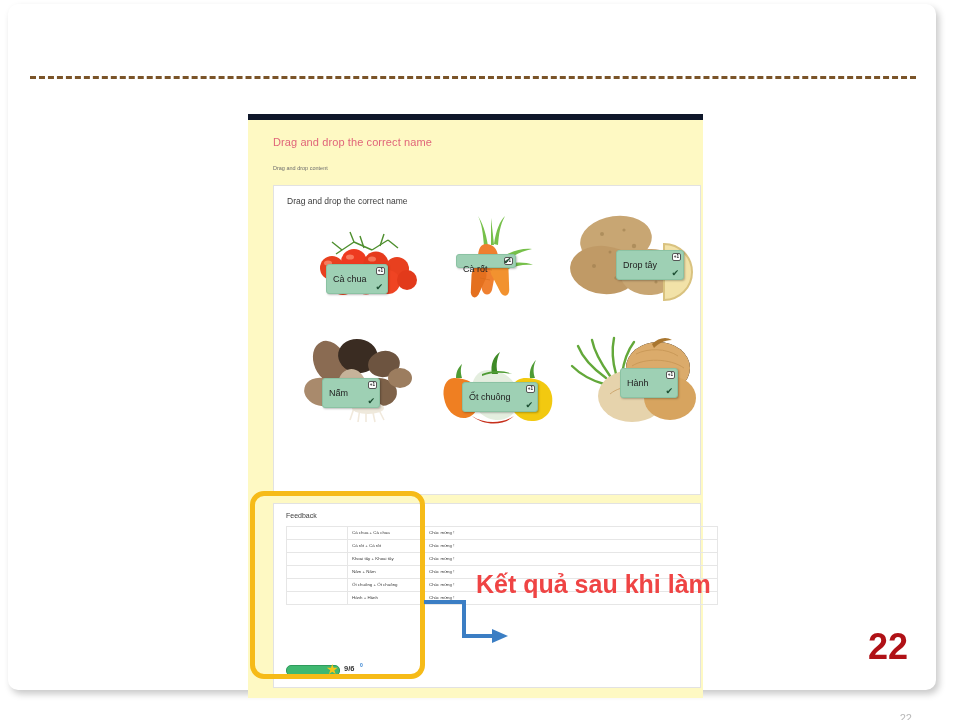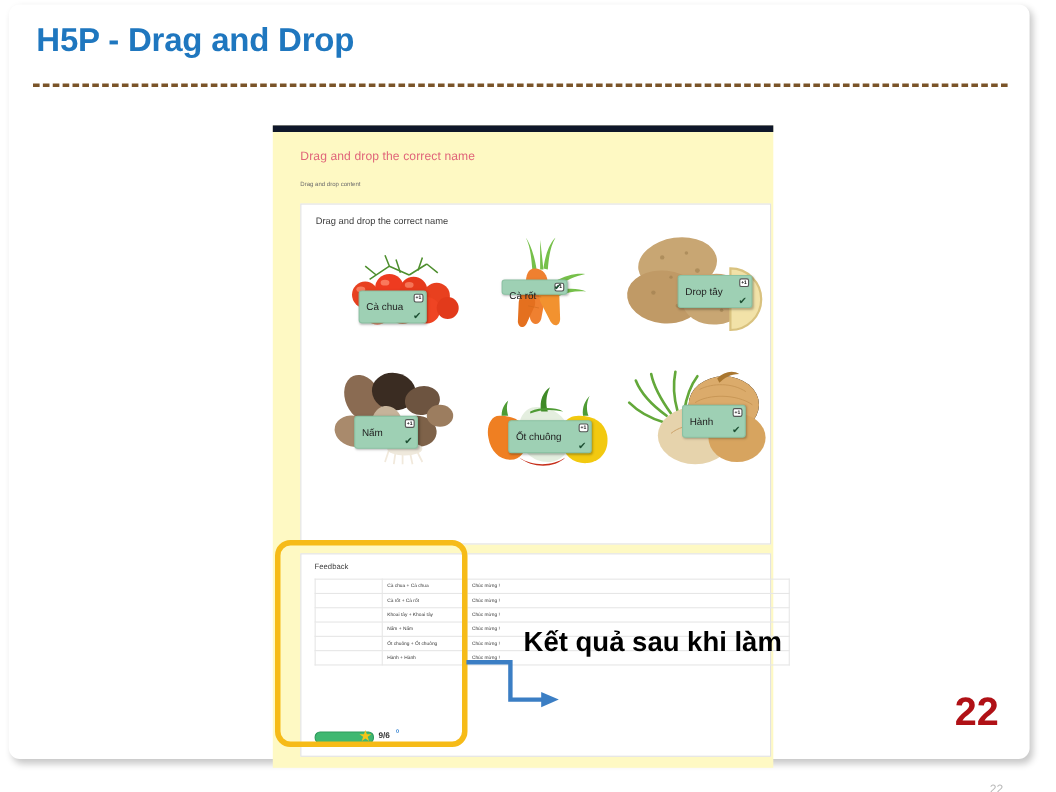--- a/index.html
+++ b/index.html
@@ -96,38 +96,37 @@
   #score-star{position:absolute;left:40px;top:-1px;font-size:14px;color:#f5c518;line-height:14px;}
   #score-text{position:absolute;left:58px;top:1px;font-size:7.5px;color:#333;font-weight:bold;}
   #score-sup{position:absolute;left:74px;top:-1px;font-size:5px;color:#2f7fd0;font-weight:bold;}
   
   #highlight{
     position:absolute;left:242px;top:487px;width:175px;height:188px;
     border:5px solid #f6bb18;border-radius:14px;box-sizing:border-box;
   }
   #ann-text{
     position:absolute;left:468px;top:566px;
-    font-size:25px;font-weight:bold;color:#000000;white-space:nowrap;
+    font-size:25px;font-weight:bold;color:#ef4444;white-space:nowrap;
   }
   #arrow{position:absolute;left:410px;top:585px;}
   #pagenum-big{
     position:absolute;right:28px;bottom:22px;
     font-size:36px;font-weight:bold;color:#b01116;
   }
   #pagenum-small{
     position:absolute;right:48px;bottom:-4px;
     font-size:11px;color:#b8b8b8;
   }
 </style>
 </head>
 <body>
 
 <div id="slide">
 
-  <div id="title">H5P - Drag and Drop</div>
   <div id="divider"></div>
 
   <div id="h5p-page">
 
     <div id="h5p-heading">Drag and drop the correct name</div>
     <div id="h5p-sub">Drag and drop content</div>
 
     <div id="task-box">
       <div id="task-title">Drag and drop the correct name</div>
 

